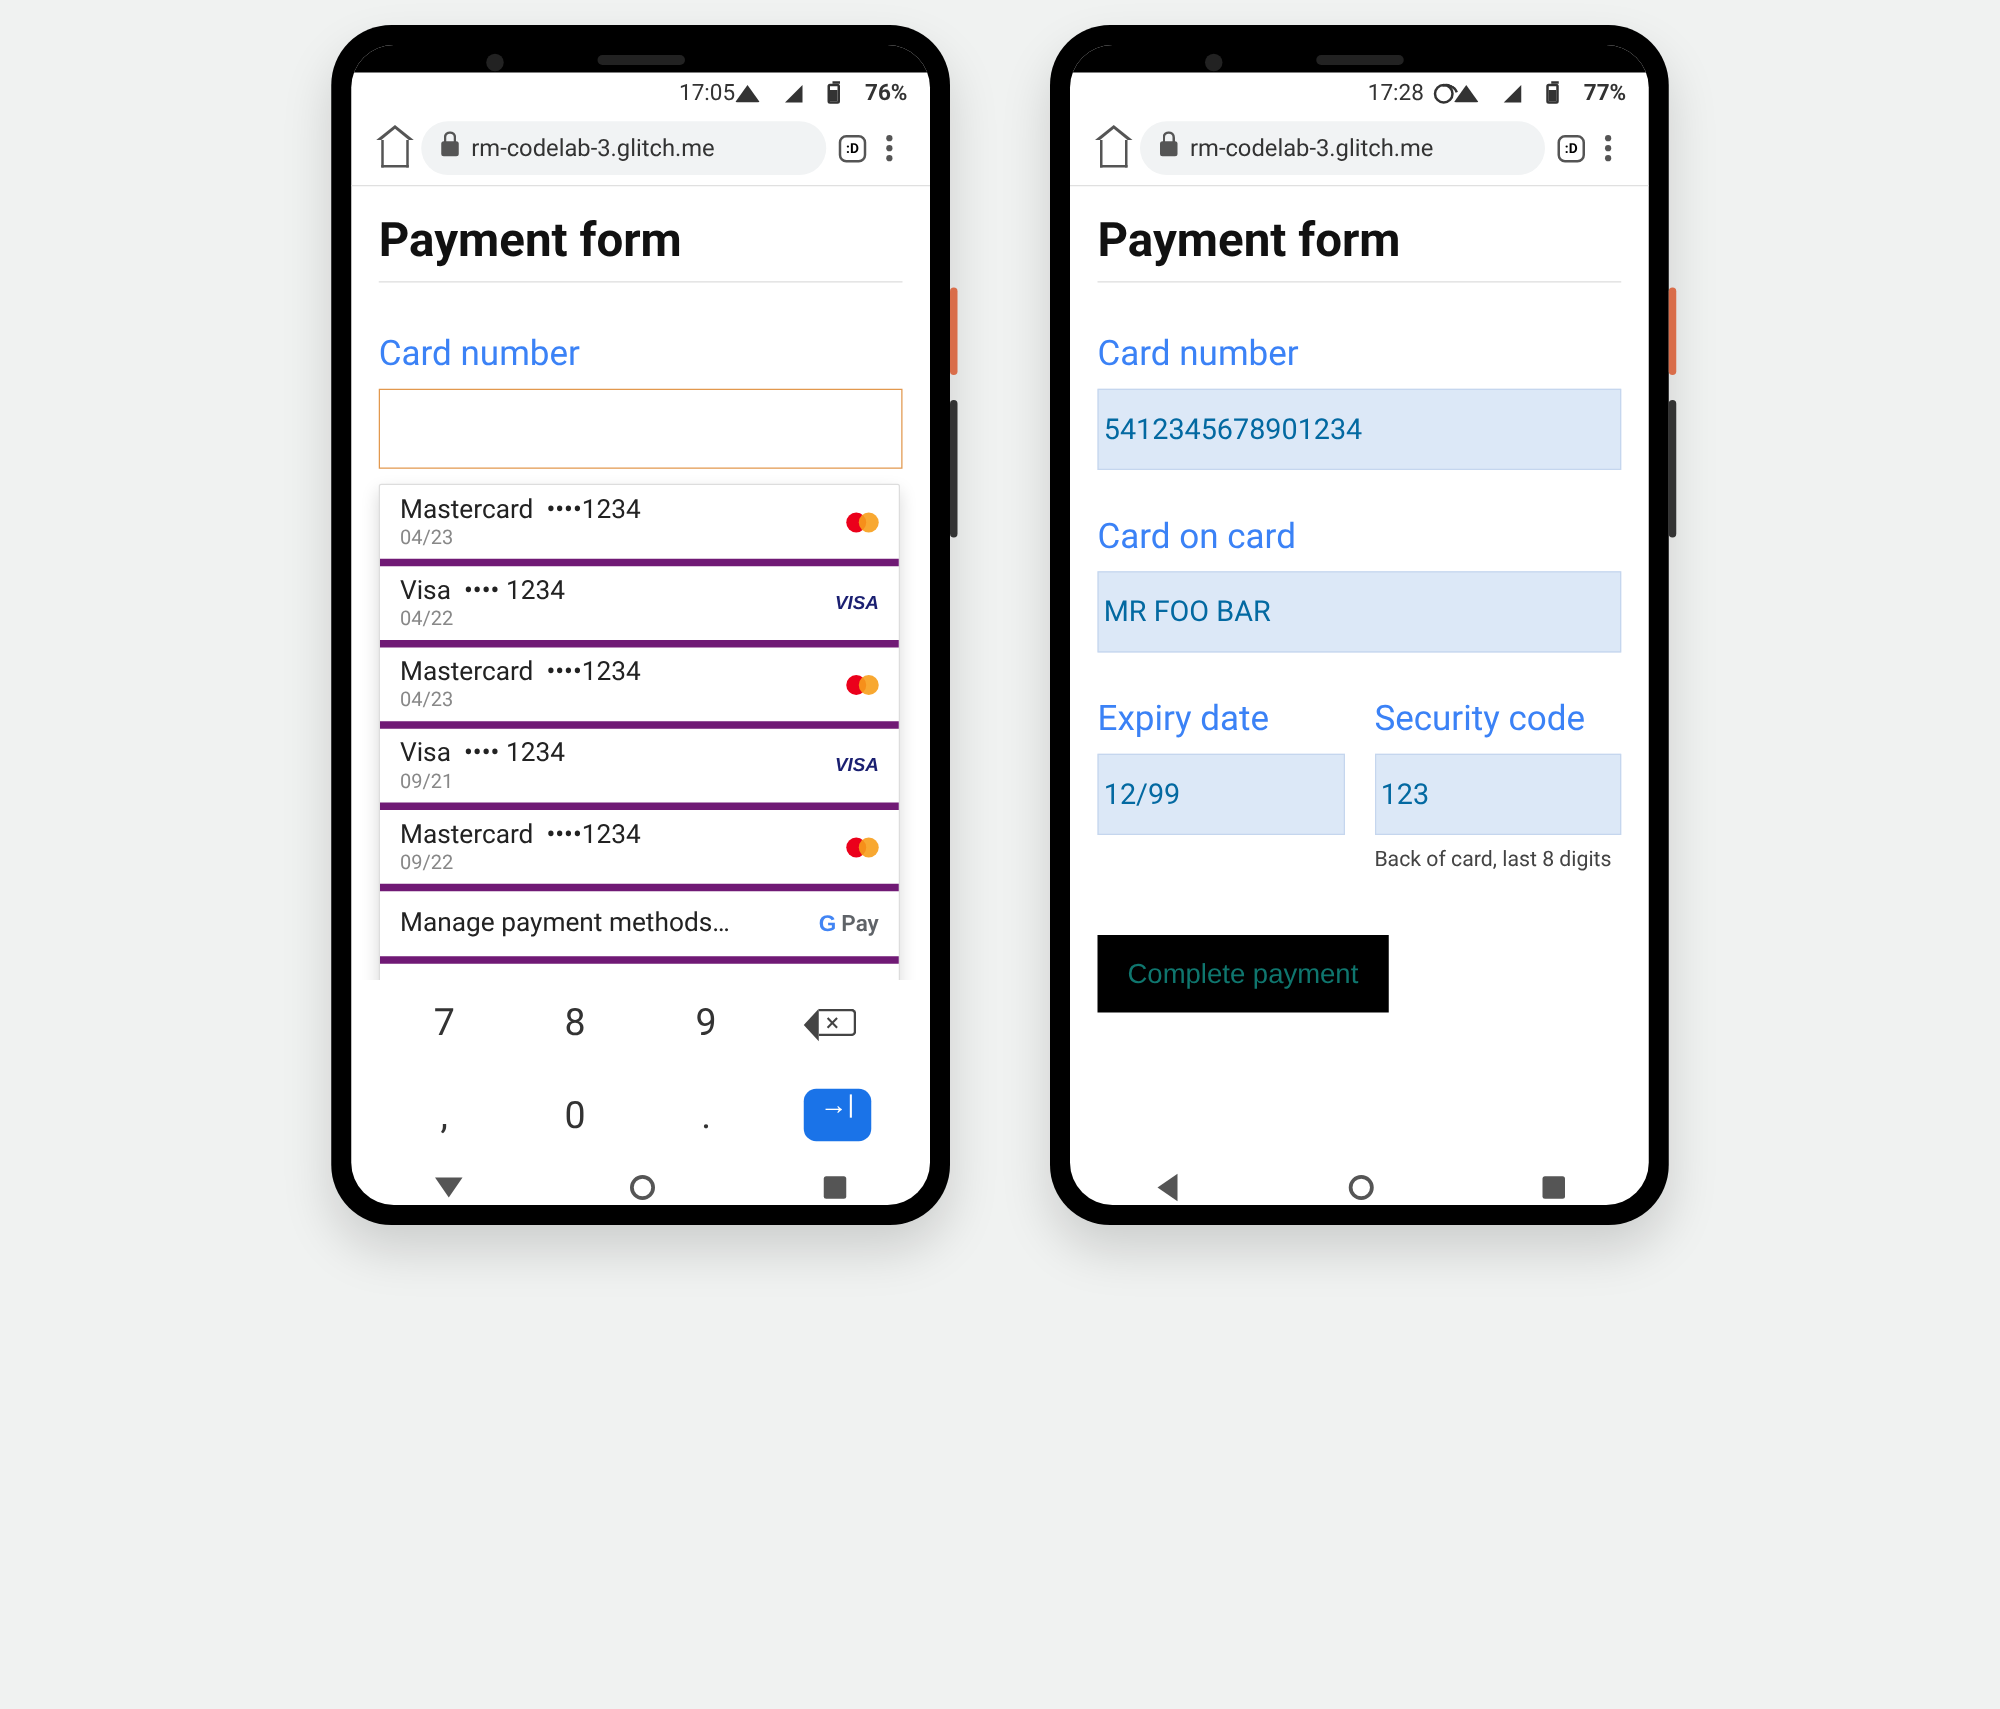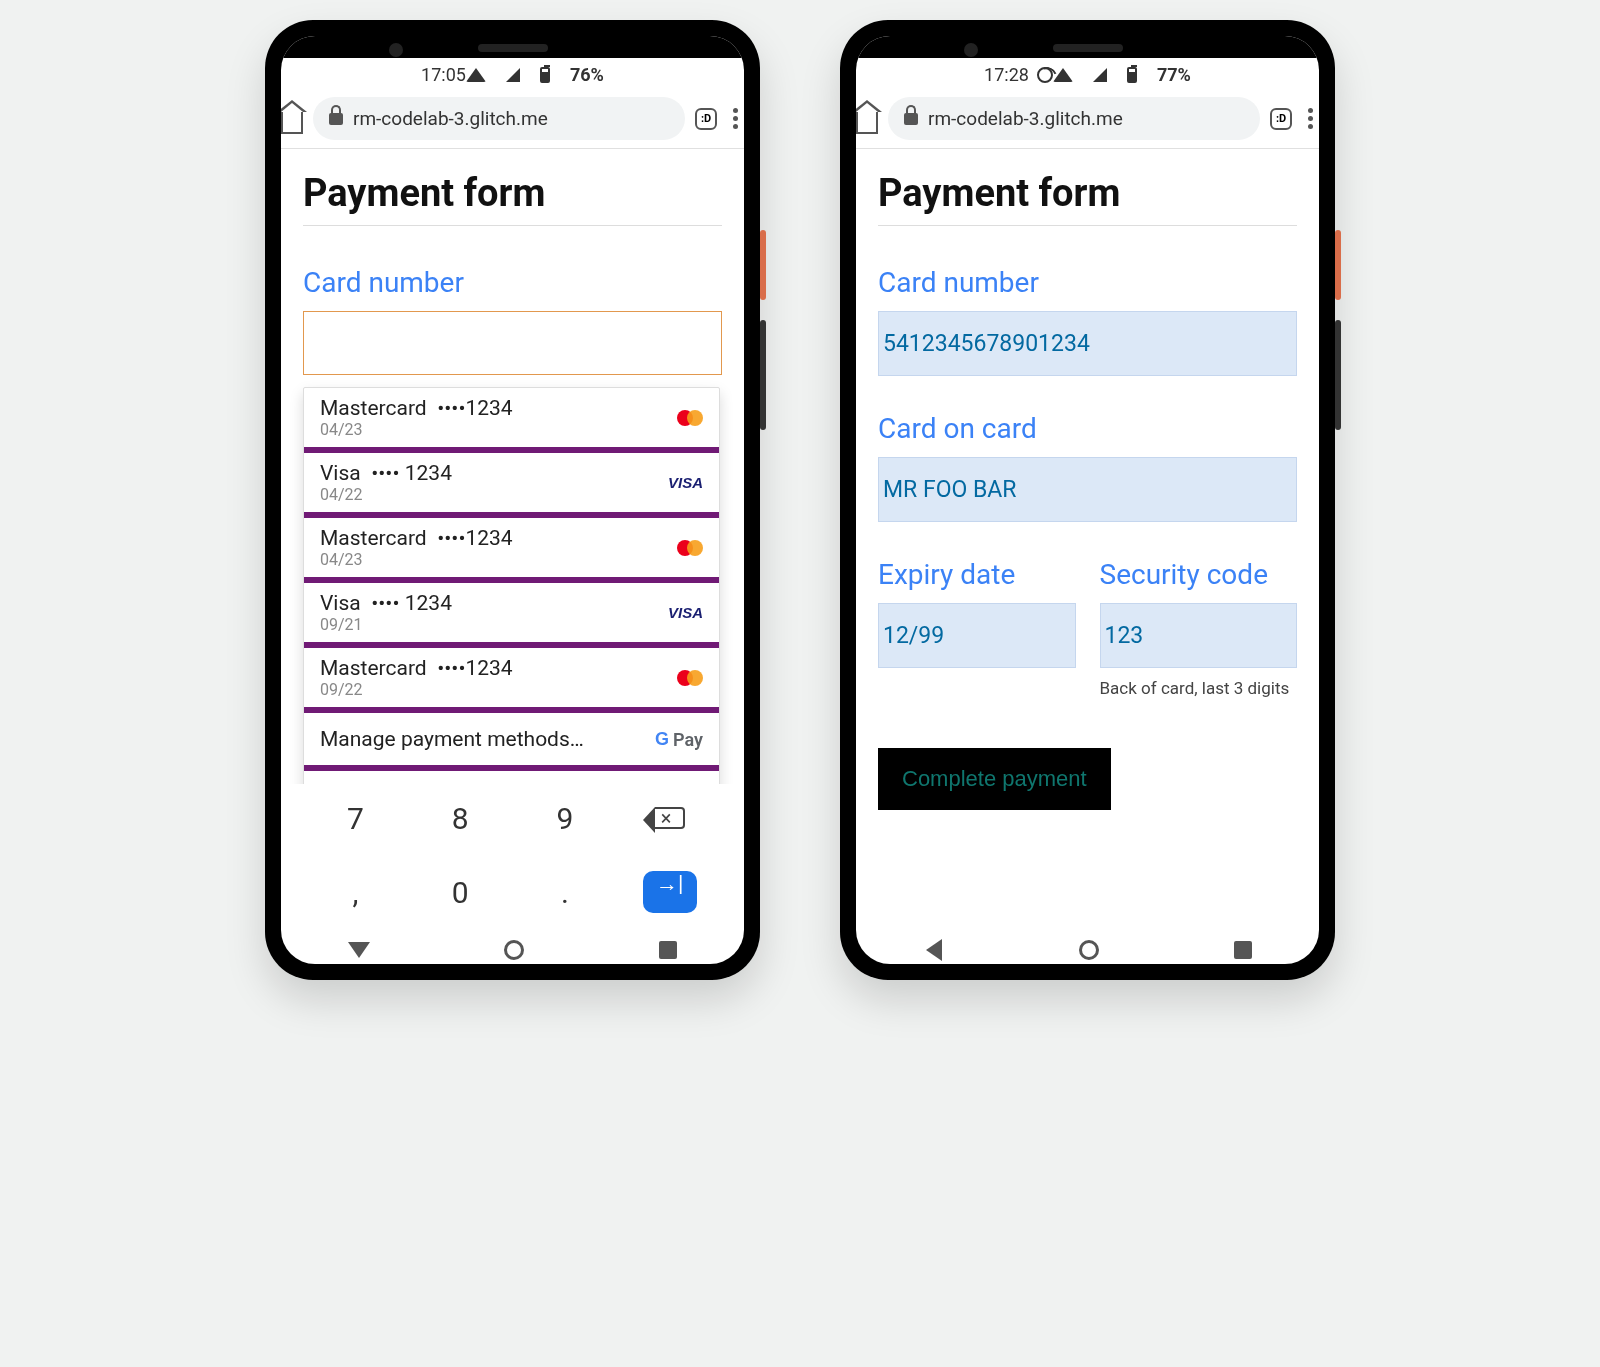--- a/index.html
+++ b/index.html
@@ -71,31 +71,31 @@
     top: 8px;
     transform: translateX(-50%);
     width: 70px;
     height: 8px;
     border-radius: 4px;
     background: #222;
   }
   .status-bar {
     display: flex;
     align-items: center;
-    justify-content: center;
+    justify-content: flex-end;
     padding: 6px 18px 4px;
     font-size: 18px;
     color: #333;
   }
   .status-left { display: flex; align-items: center; gap: 8px; }
   .status-right { display: flex; align-items: center; gap: 20px; font-weight: 700; }
   .chrome-bar {
     display: flex;
     align-items: center;
-    padding: 8px 0;
+    padding: 8px 24px;
     gap: 10px;
     border-bottom: 1px solid #e0e0e0;
   }
   .home-icon {
     width: 22px; height: 22px;
     border: 2px solid #555;
     border-top: none;
     position: relative;
     margin-top: 8px;
   }
@@ -527,21 +527,21 @@
 
       <div style="height:36px"></div>
       <div class="row2">
         <div>
           <div class="field-label">Expiry date</div>
           <div class="filled-input">12/99</div>
         </div>
         <div>
           <div class="field-label">Security code</div>
           <div class="filled-input">123</div>
-          <div class="help-text">Back of card, last 3 digits</div>
+          <div class="help-text">Back of card, last 8 digits</div>
         </div>
       </div>
 
       <button class="submit-btn">Complete payment</button>
     </div>
 
     <div class="nav-bar">
       <div class="nav-tri left"></div>
       <div class="nav-circle"></div>
       <div class="nav-square"></div>

